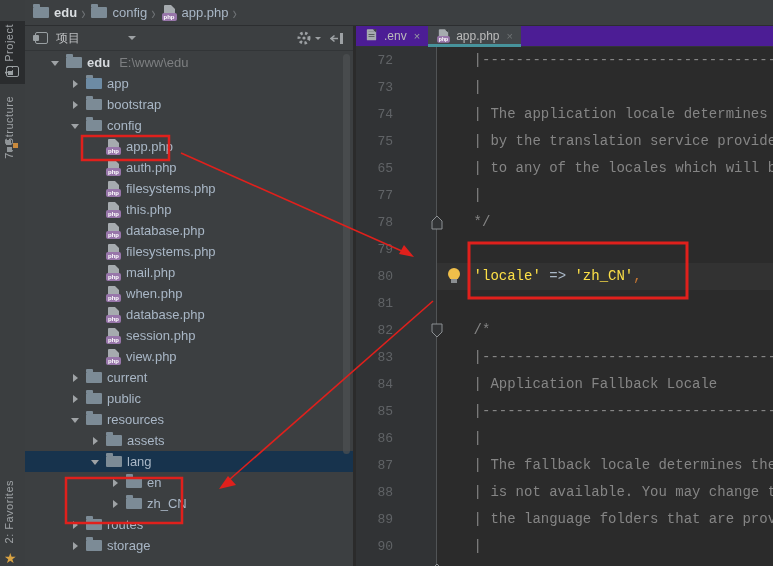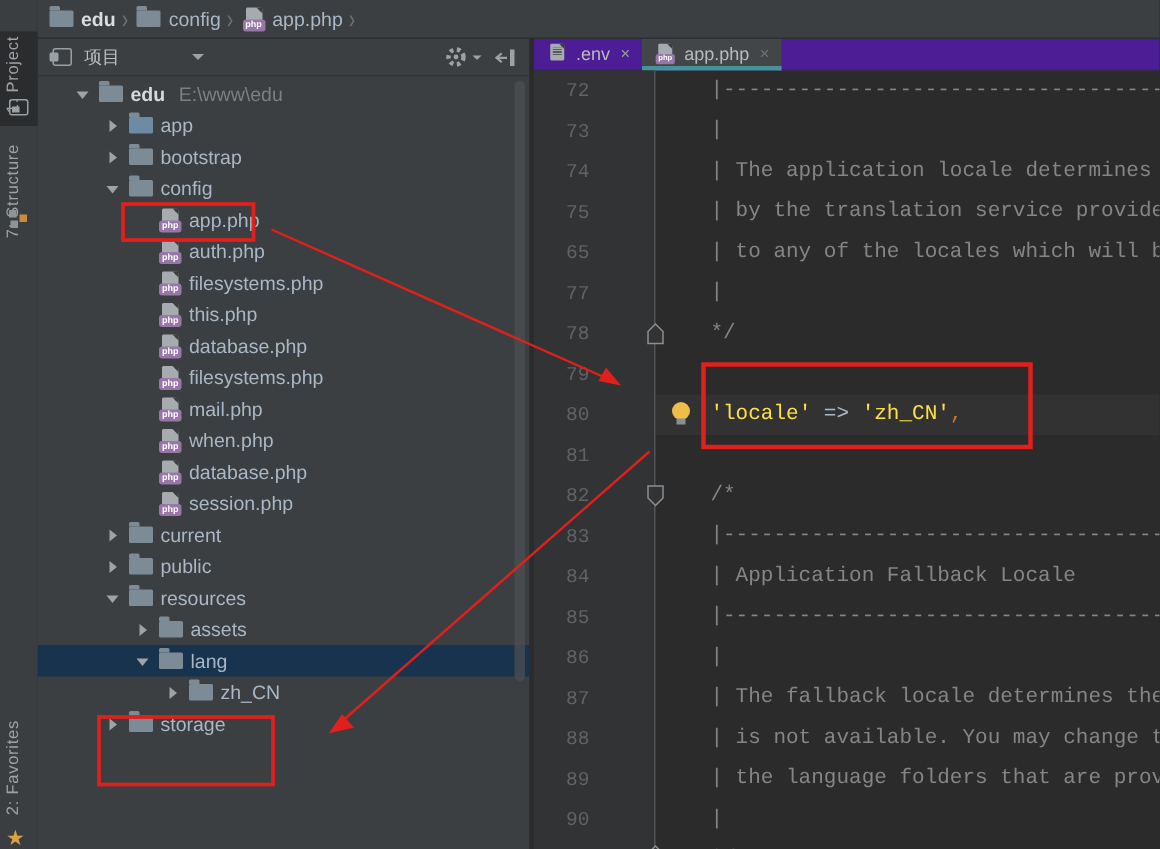--- a/index.html
+++ b/index.html
@@ -250,20 +250,28 @@
       <span class="tlabel">database.php</span>
     </div>
     <div class="trow lvl2">
       <span class="arr"></span>
       <span class="fico">
           <span class="page"></span>
           <i class="pbadge">php</i>
         </span>
       <span class="tlabel">session.php</span>
     </div>
+    <div class="trow lvl2">
+      <span class="arr"></span>
+      <span class="fico">
+          <span class="page"></span>
+          <i class="pbadge">php</i>
+        </span>
+      <span class="tlabel">view.php</span>
+    </div>
     <div class="trow lvl1">
       <span class="arr col"></span>
       <span class="folder"></span>
       <span class="tlabel">current</span>
     </div>
     <div class="trow lvl1">
       <span class="arr col"></span>
       <span class="folder"></span>
       <span class="tlabel">public</span>
     </div>
@@ -278,21 +286,31 @@
       <span class="tlabel">assets</span>
     </div>
     <div class="trow lvl2 sel">
       <span class="arr exp"></span>
       <span class="folder"></span>
       <span class="tlabel">lang</span>
     </div>
     <div class="trow lvl3">
       <span class="arr col"></span>
       <span class="folder"></span>
+      <span class="tlabel">en</span>
+    </div>
+    <div class="trow lvl3">
+      <span class="arr col"></span>
+      <span class="folder"></span>
       <span class="tlabel">zh_CN</span>
+    </div>
+    <div class="trow lvl1">
+      <span class="arr col"></span>
+      <span class="folder"></span>
+      <span class="tlabel">routes</span>
     </div>
     <div class="trow lvl1">
       <span class="arr col"></span>
       <span class="folder"></span>
       <span class="tlabel">storage</span>
     </div>
   </div>
   <div id="tree-scroll"></div>
 </div>
 <div id="panel-border"></div>

